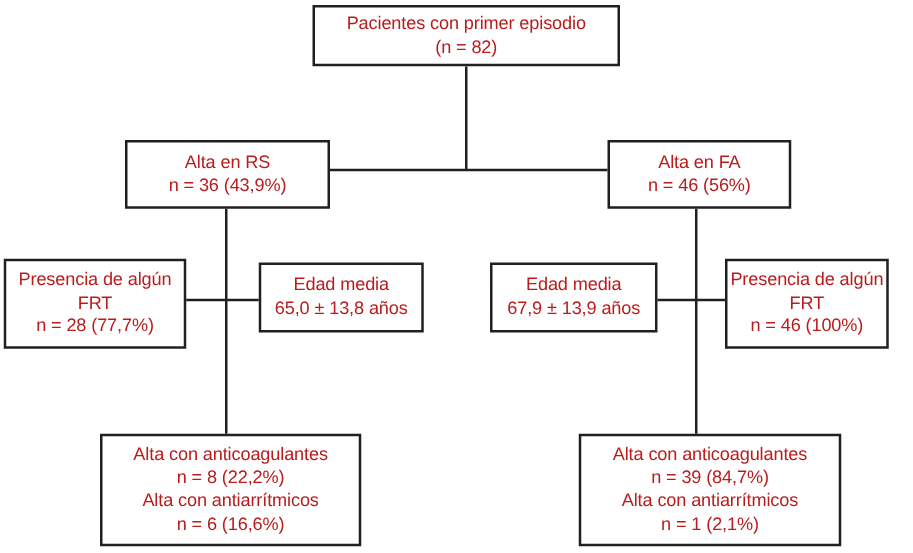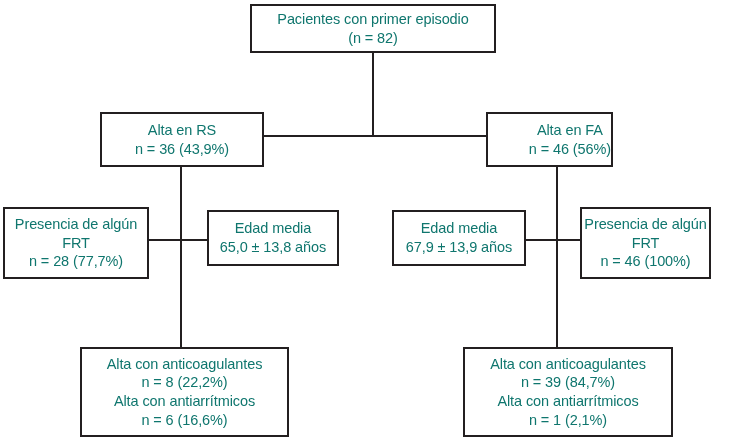--- a/index.html
+++ b/index.html
@@ -23,36 +23,36 @@
     display: flex;
     align-items: center;
     justify-content: center;
     text-align: center;
     z-index: 2;
   }
   .box-text {
     display: block;
     font-size: 14.5px;
     line-height: 1.28;
-    color: #0f766e;
+    color: #b91c1c;
     white-space: pre-line;
     letter-spacing: -0.1px;
   }
   .connector {
     position: absolute;
     background: #231f20;
     z-index: 1;
   }
   .v-line { width: 2px; }
   .h-line { height: 2px; }
 
   
   #box-root        { left: 250px; top: 4px;   width: 246px; height: 49px; }
   #box-rs          { left: 100px; top: 112px; width: 164px; height: 55px; }
-  #box-fa          { left: 486px; top: 112px; width: 127px; height: 55px; justify-content: flex-end; }
+  #box-fa          { left: 486px; top: 112px; width: 147px; height: 55px; }
   #box-frt-left    { left: 3px;   top: 207px; width: 146px; height: 72px; }
   #box-edad-left   { left: 207px; top: 210px; width: 132px; height: 56px; }
   #box-edad-right  { left: 392px; top: 210px; width: 134px; height: 56px; }
   #box-frt-right   { left: 580px; top: 207px; width: 131px; height: 72px; }
   #box-alta-left   { left: 80px;  top: 347px; width: 209px; height: 90px; }
   #box-alta-right  { left: 463px; top: 347px; width: 210px; height: 90px; }
 
   
   #conn-root-down     { left: 372px; top: 53px;  height: 83px; }
   #conn-level2-bar    { left: 245px; top: 135px; width: 242px; }

